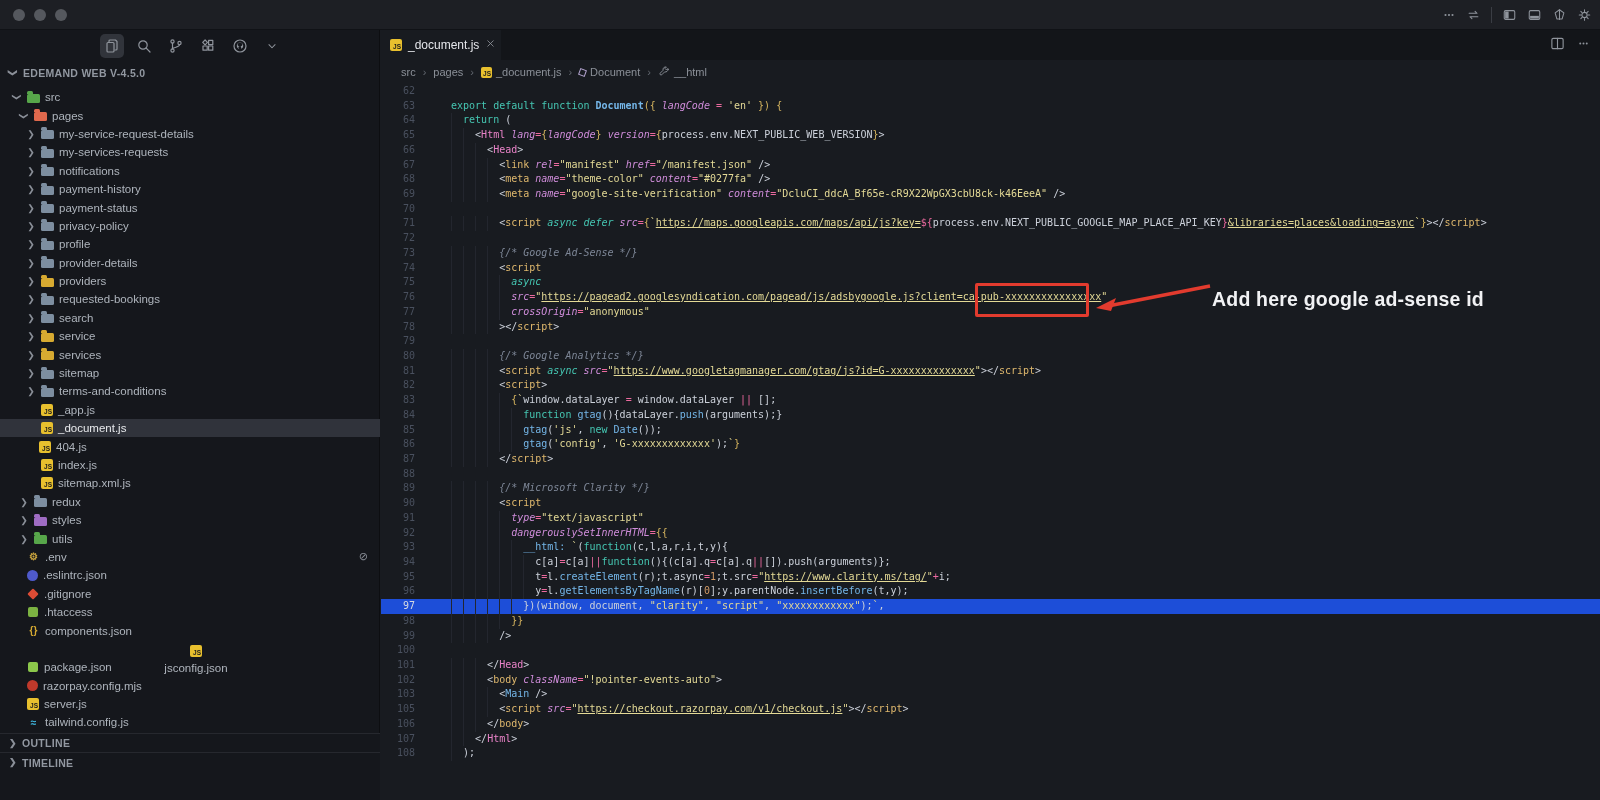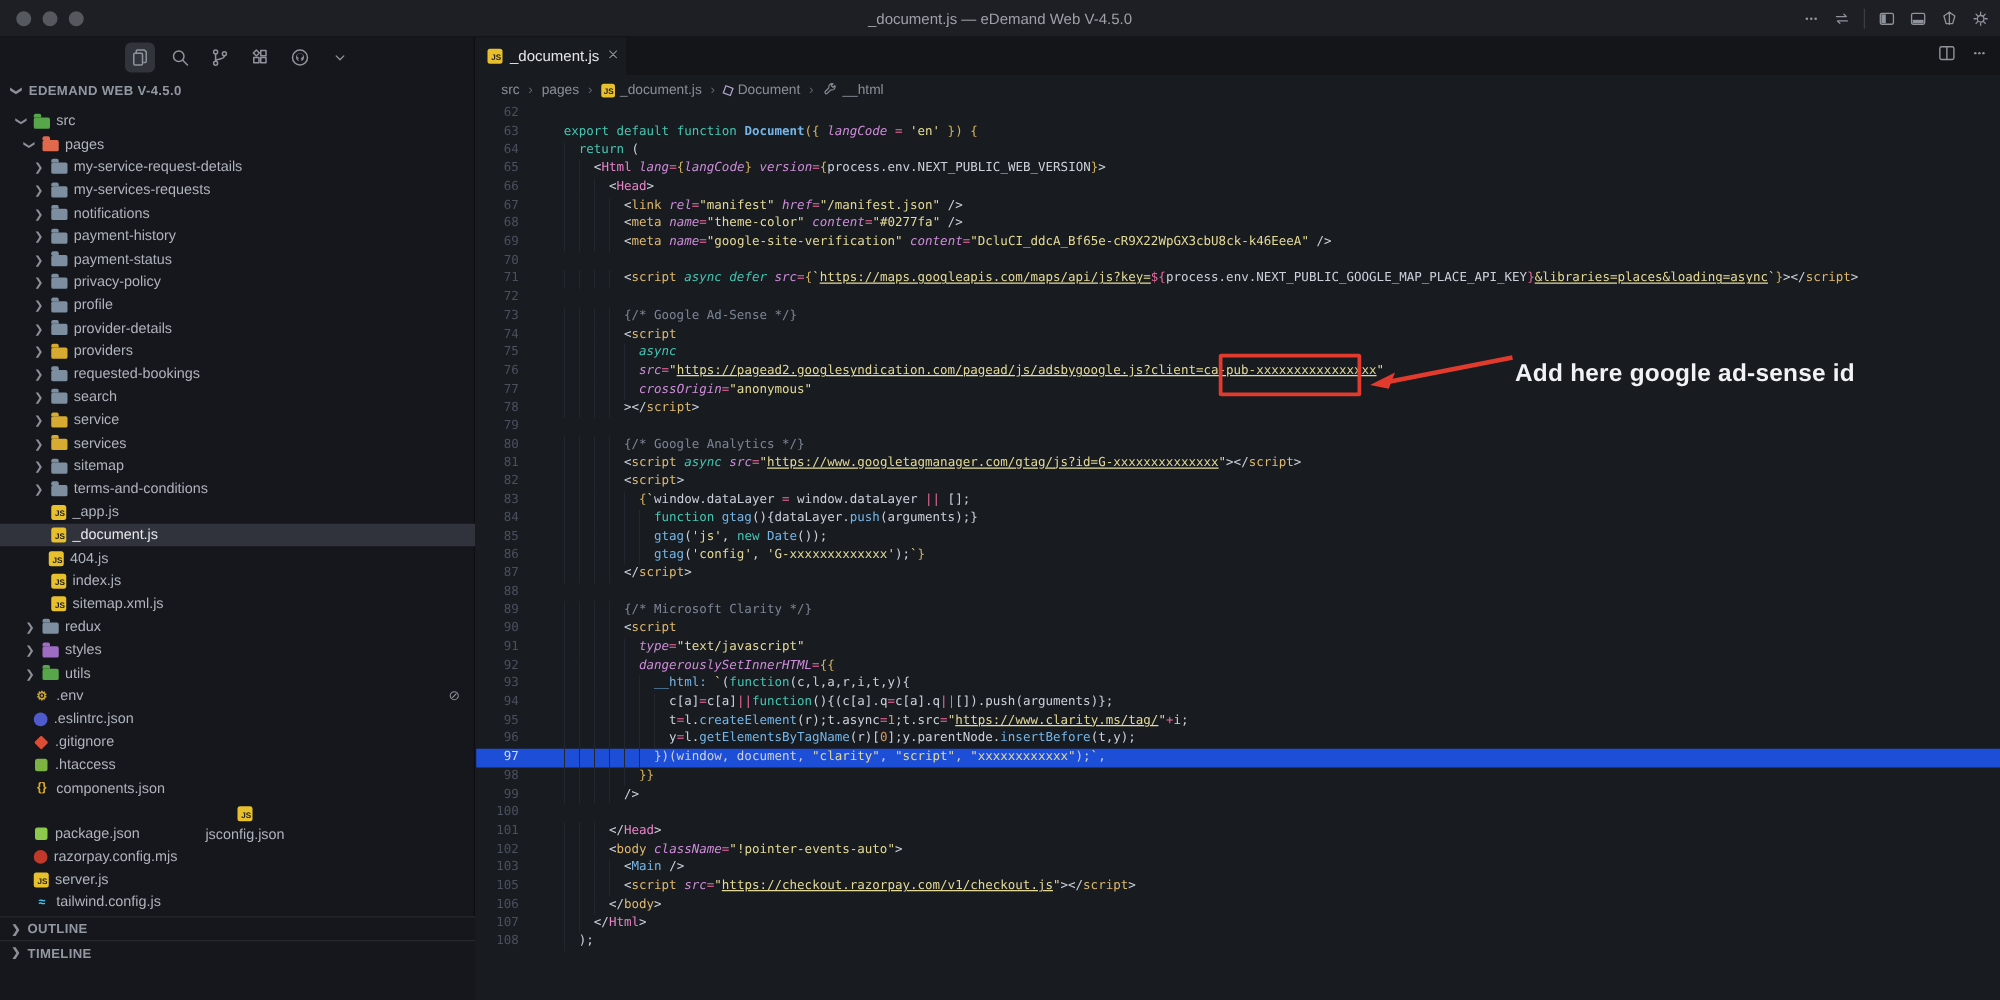--- a/index.html
+++ b/index.html
@@ -67,21 +67,21 @@
   .cl.active { background:#1d4ed8; }
   .cl .num { width:34px; flex:none; text-align:right; color:#49505e; user-select:none; }
   .cl.active .num { color:#d6dae1; }
   .cl .ct { padding-left:36px; }
   .ind { display:inline-block; height:14.72px; vertical-align:top;
     background:repeating-linear-gradient(to right,#23262e 0 1px,transparent 1px 2ch); }
   .tk-p{color:#ccd1da} .tk-k{color:#45c6b2} .tk-t{color:#dfb86d} .tk-c{color:#e983c8}
   .tk-b{color:#74b6e8} .tk-fn{color:#74b6e8;font-weight:bold}
   .tk-a{color:#d08ddb;font-style:italic} .tk-ak{color:#45c6b2;font-style:italic}
   .tk-s{color:#e4da96} .tk-u{color:#e4da96;text-decoration:underline}
-  .tk-o{color:#ec6a9f} .tk-g{color:#d4b35e} .tk-m{color:#7d8696;}
+  .tk-o{color:#ec6a9f} .tk-g{color:#d4b35e} .tk-m{color:#7d8696;font-style:italic}
   .tk-n{color:#d19a66}
 
   
   .anno-box { position:absolute; left:975px; top:283px; width:114px; height:34px;
     border:3px solid #e23b2e; border-radius:2px; }
   .anno-arrow { position:absolute; left:1092px; top:278px; }
   .anno-text { position:absolute; left:1212px; top:288px; font-size:19.5px; font-weight:bold;
     color:#f1f2f4; letter-spacing:.2px; }
 
   svg .st { stroke:#8f949c; stroke-width:1.2; fill:none; stroke-linecap:round; stroke-linejoin:round; }
@@ -91,21 +91,20 @@
 <body>
 
 <div class="app">
 
   <div class="titlebar">
     <div class="traffic">
       <span></span>
       <span></span>
       <span></span>
     </div>
-    <div class="win-title">_document.js — eDemand Web V-4.5.0</div>
     <div class="tb-icons">
       <span>
           <svg width="14" height="14" viewBox="0 0 16 16">
             <circle class="fl" cx="4" cy="8" r="1.2"></circle>
             <circle class="fl" cx="8" cy="8" r="1.2"></circle>
             <circle class="fl" cx="12" cy="8" r="1.2"></circle>
           </svg>
         </span>
       <span>
           <svg width="15" height="14" viewBox="0 0 16 16">

